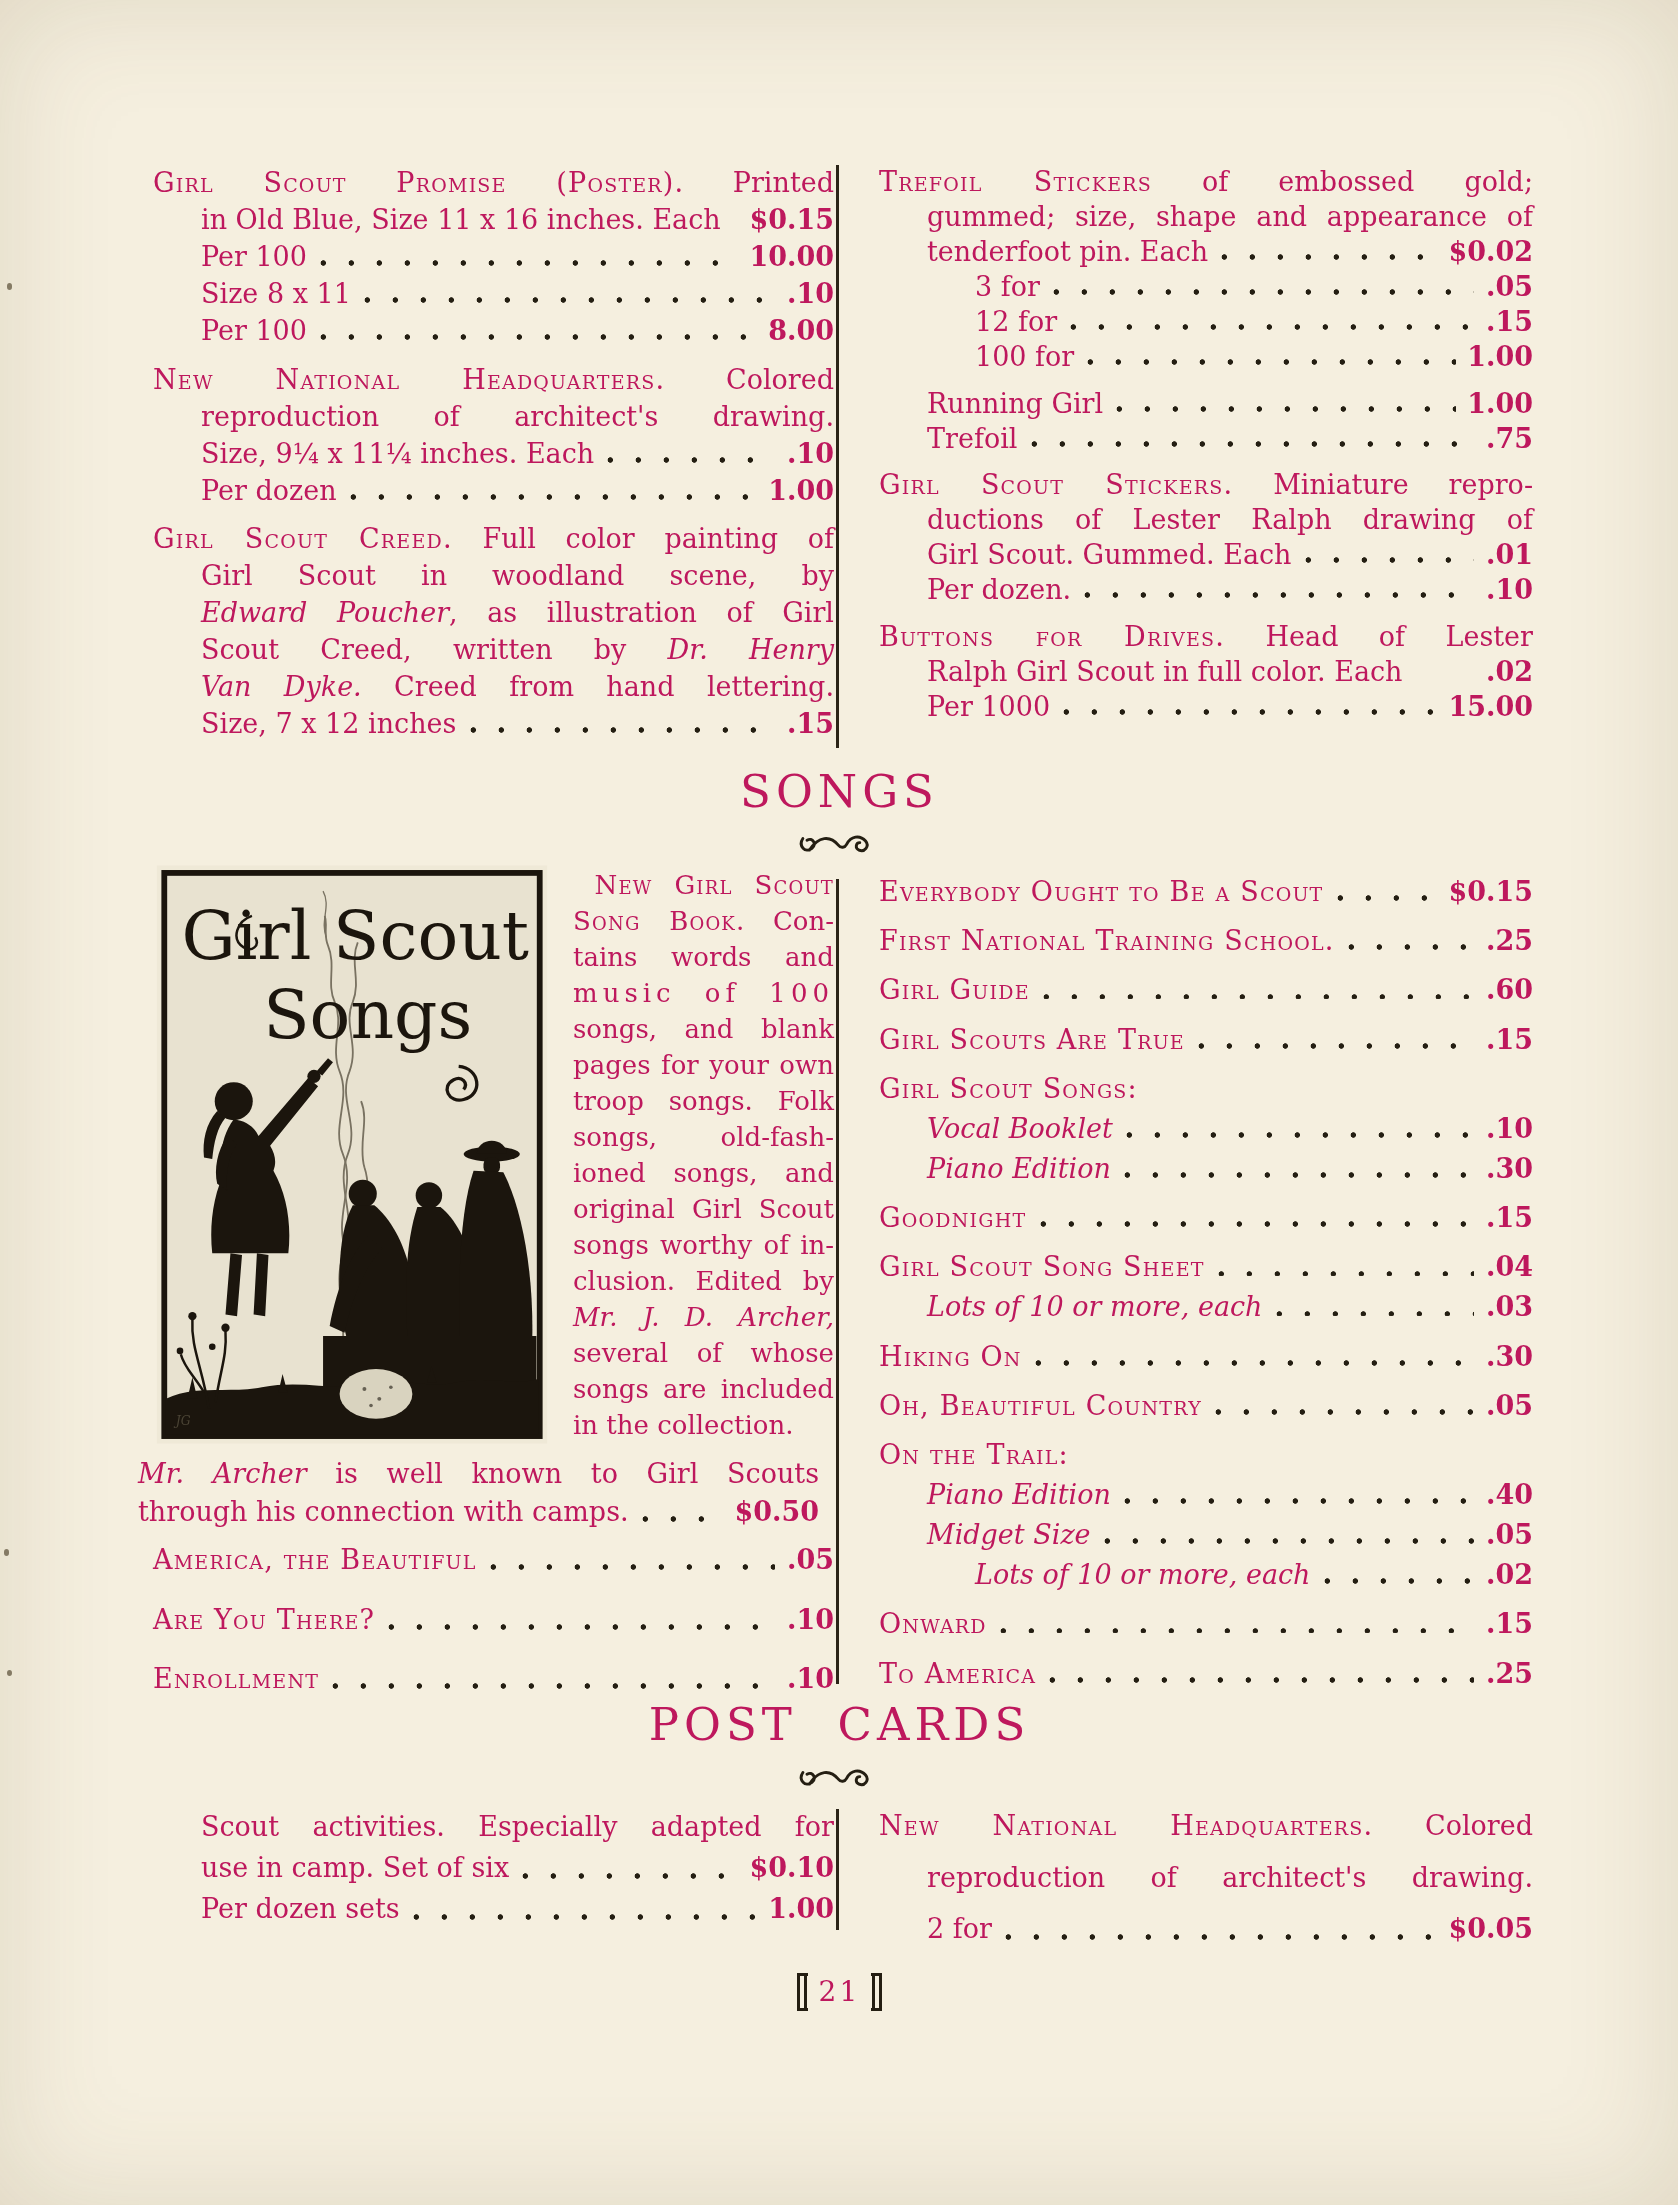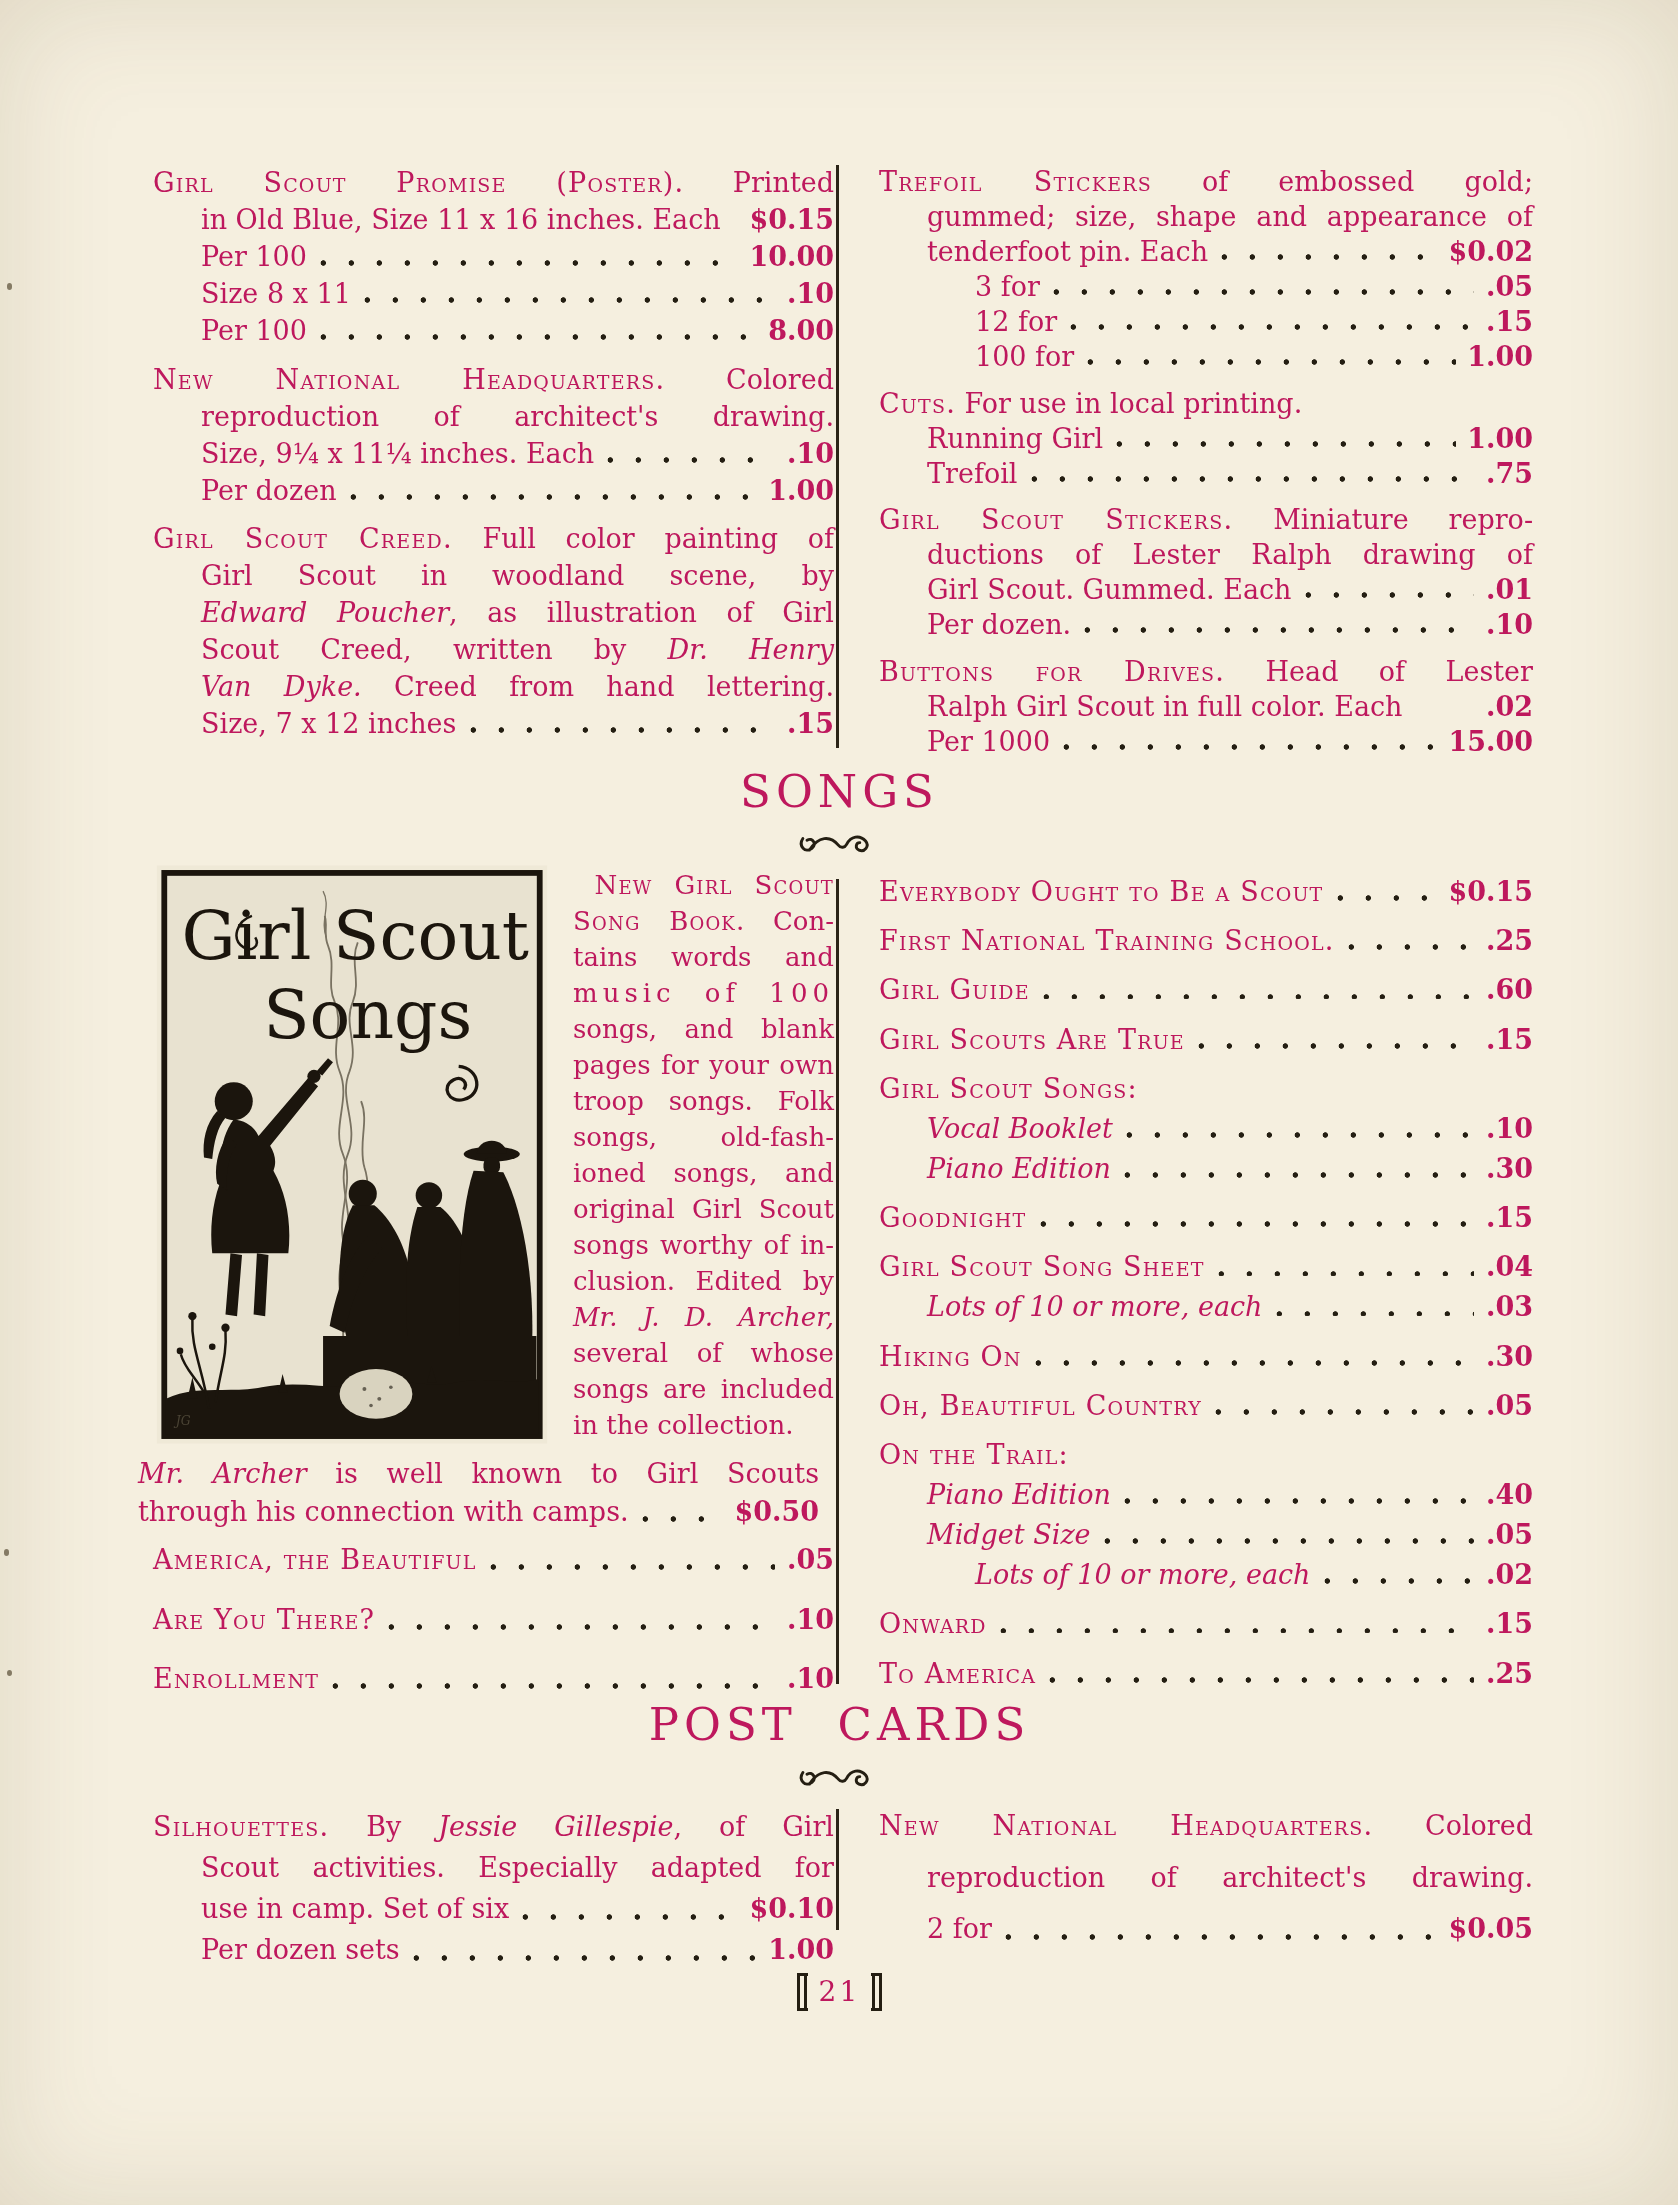--- a/index.html
+++ b/index.html
@@ -158,23 +158,20 @@
         <span class="price">.15</span>
       </div>
       <div class="row i2">
         <span class="lbl">100 for</span>
         <span class="dots"></span>
         <span class="price">1.00</span>
       </div>
     </div>
 
     <div class="itm">
-      <div class="line">
-        <span class="sc">Cuts.</span><span>  For use in local printing.</span>
-      </div>
       <div class="row i1">
         <span class="lbl">Running Girl</span>
         <span class="dots"></span>
         <span class="price">1.00</span>
       </div>
       <div class="row i1">
         <span class="lbl">Trefoil</span>
         <span class="dots"></span>
         <span class="price">.75</span>
       </div>
@@ -414,23 +411,20 @@
       <span class="price">.25</span>
     </div>
   </div>
 
   <div class="bighead" style="top:1701px;">POST CARDS</div>
   <svg class="orn" style="top:1761px;" width="91" height="33" viewBox="0 0 110 40">
     <path d="M10,14 c-6,9 3,18 11,12 c6,-5 1,-14 -6,-10 M18,28 c11,-17 25,-18 35,-6 c3,4 8,3 10,-1 c5,-10 16,-12 23,-4 c5,6 -1,14 -8,11 c-5,-2 -4,-9 1,-9" stroke="#241e12" stroke-width="3.5" fill="none" stroke-linecap="round"></path>
   </svg>
 
   <div class="sec fs-a" style="left:153px;top:1806px;line-height:41px;">
-    <div class="line just">
-      <span class="sc">Silhouettes.</span><span>  By </span><span class="it">Jessie Gillespie</span><span>, of Girl</span>
-    </div>
     <div class="line just i1">Scout activities.  Especially adapted for</div>
     <div class="row i1">
       <span class="lbl">use in camp.  Set of six</span>
       <span class="dots"></span>
       <span class="price">$0.10</span>
     </div>
     <div class="row i1">
       <span class="lbl">Per dozen sets</span>
       <span class="dots"></span>
       <span class="price">1.00</span>

